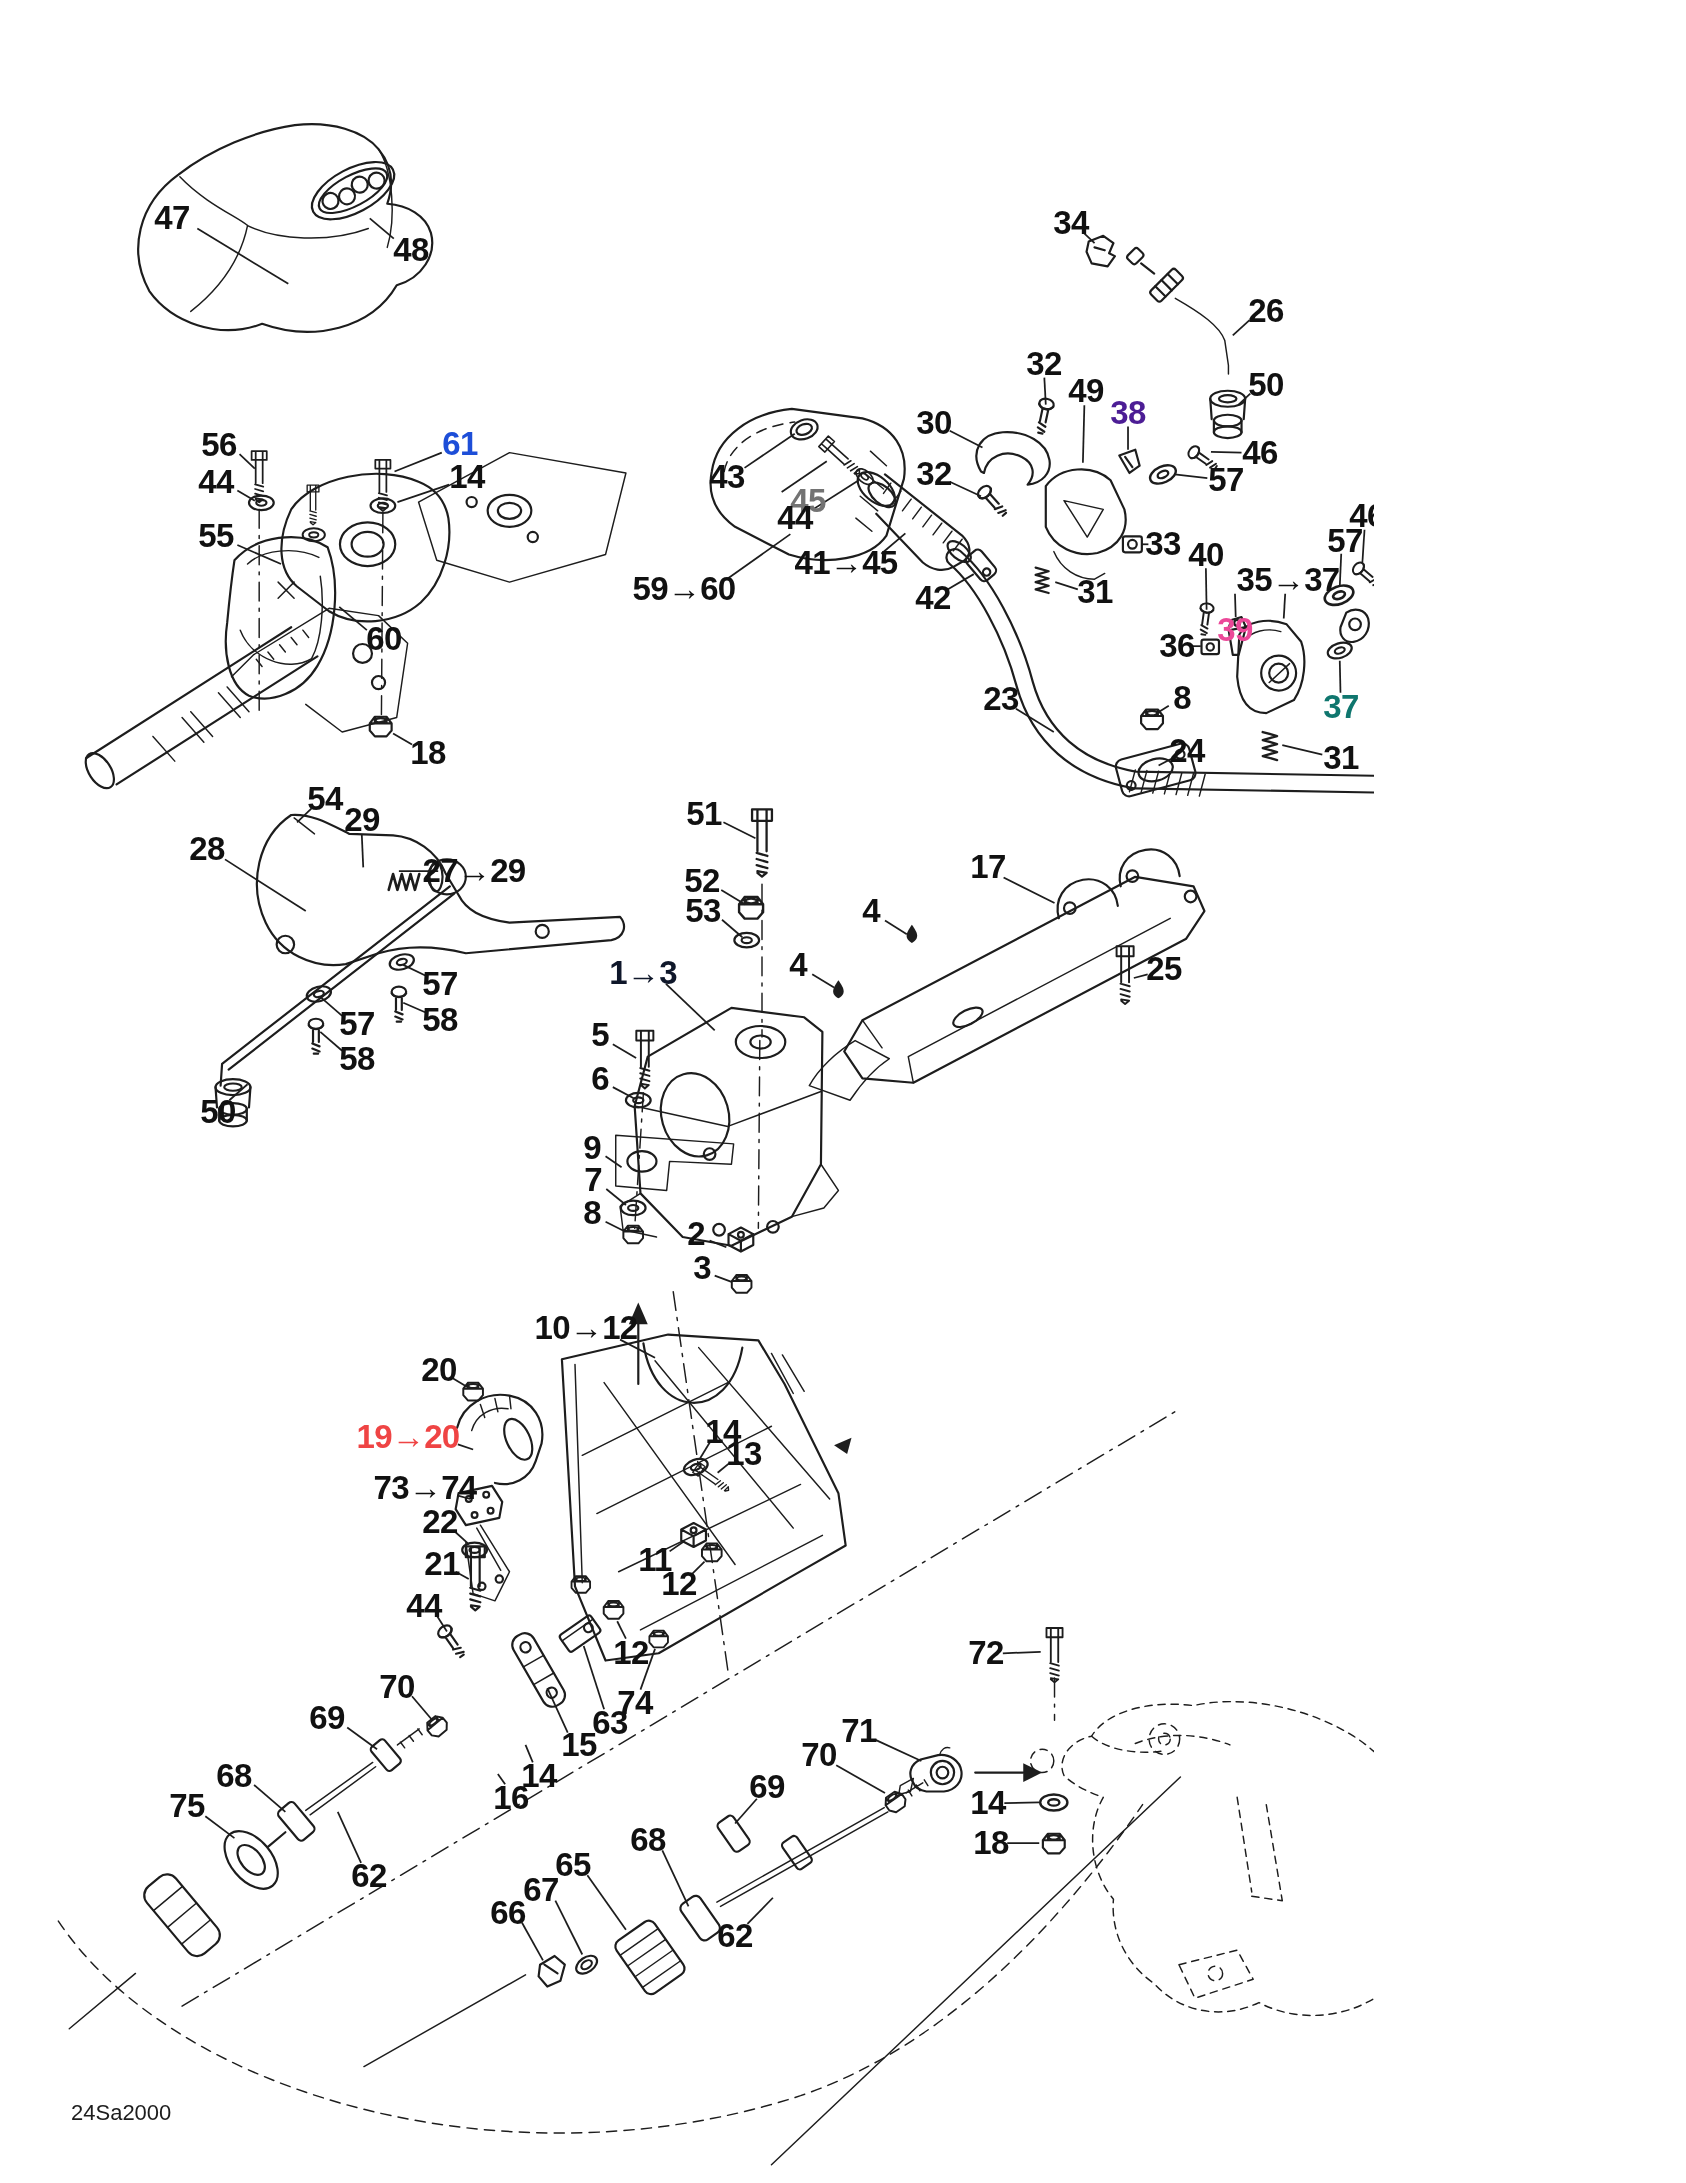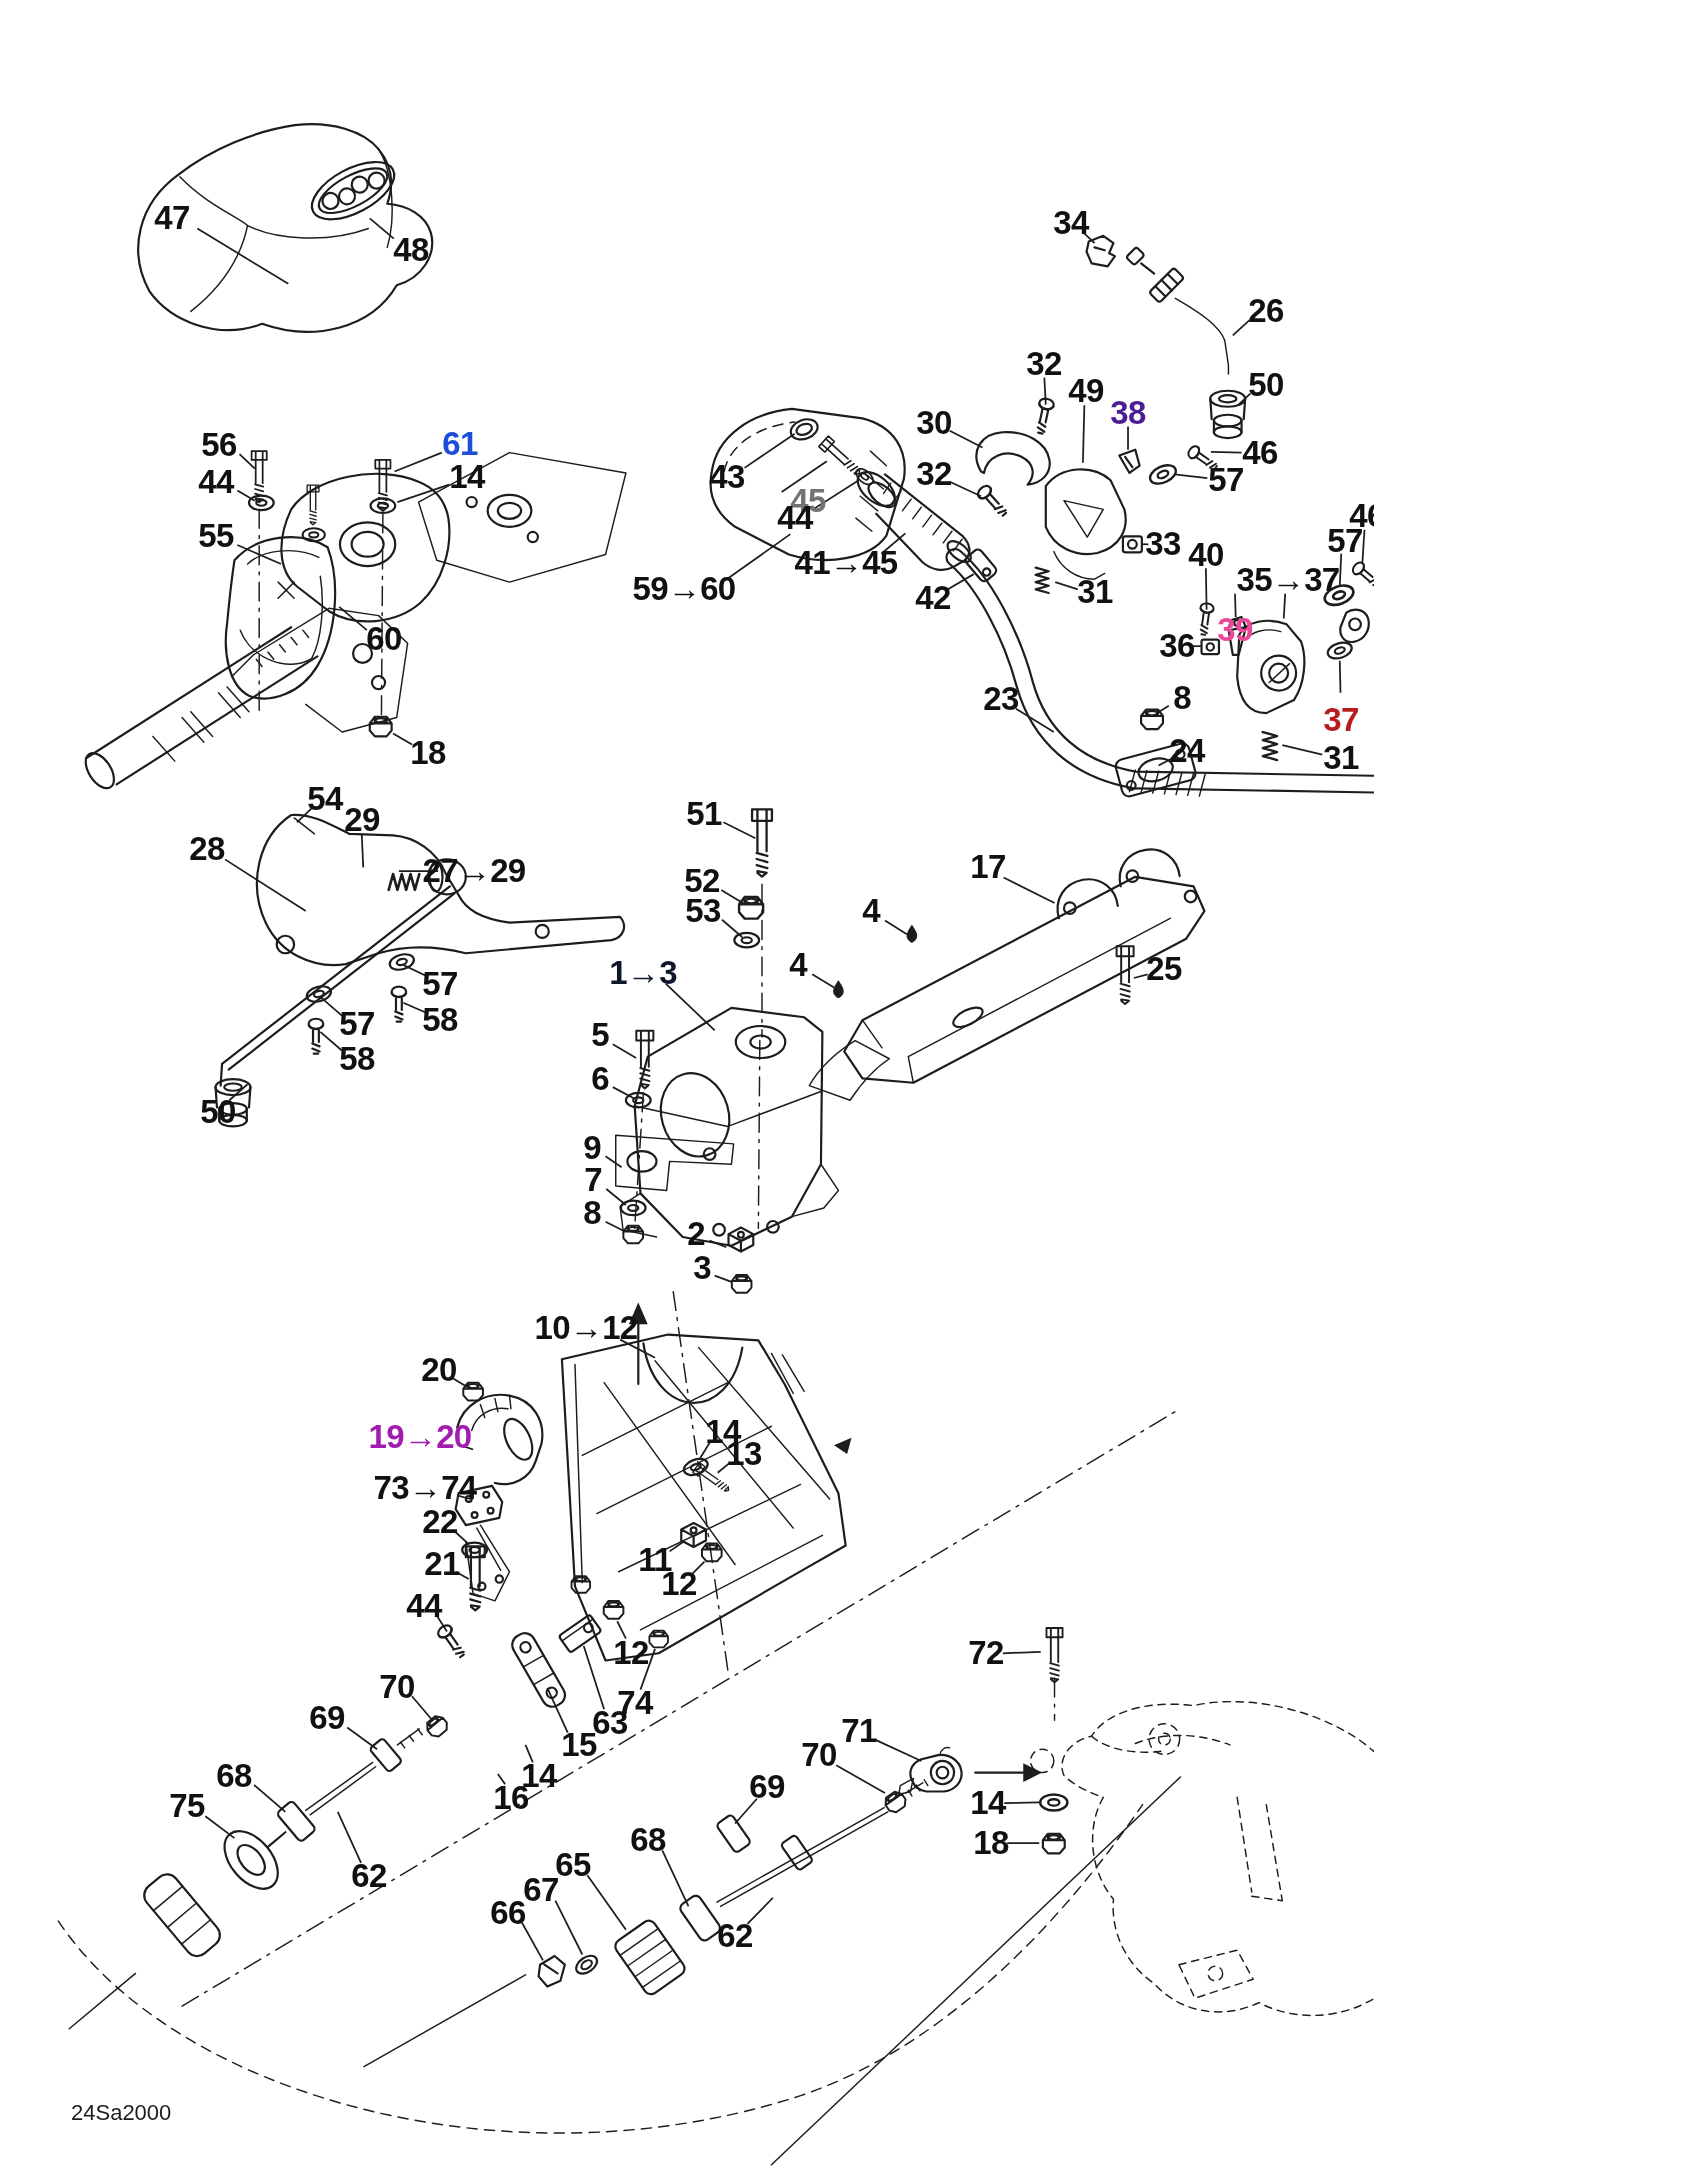--- a/index.html
+++ b/index.html
@@ -554,31 +554,31 @@
       <span class="callout" style="left: 1226px; top: 480px; color: rgb(17, 17, 17);">57</span>
       <span class="callout" style="left: 1163px; top: 544px; color: rgb(17, 17, 17);">33</span>
       <span class="callout" style="left: 1095px; top: 592px; color: rgb(17, 17, 17);">31</span>
       <span class="callout" style="left: 1001px; top: 699px; color: rgb(17, 17, 17);">23</span>
       <span class="callout" style="left: 1206px; top: 555px; color: rgb(17, 17, 17);">40</span>
       <span class="callout" style="left: 1235px; top: 614px; color: #ec4899; margin-top: 16px;">39</span>
       <span class="callout" style="left: 1288px; top: 580px; color: rgb(17, 17, 17);">35→37</span>
       <span class="callout" style="left: 1345px; top: 541px; color: rgb(17, 17, 17);">57</span>
       <span class="callout" style="left: 1367px; top: 516px; color: rgb(17, 17, 17);">46</span>
       <span class="callout" style="left: 1177px; top: 646px; color: rgb(17, 17, 17);">36</span>
-      <span class="callout" style="left: 1341px; top: 707px; color: #b91c1c; margin-top: 13px;">37</span>
+      <span class="callout" style="left: 1341px; top: 707px; color: #0f766e;">37</span>
       <span class="callout" style="left: 1341px; top: 758px; color: rgb(17, 17, 17);">31</span>
       <span class="callout" style="left: 1182px; top: 698px; color: rgb(17, 17, 17);">8</span>
       <span class="callout" style="left: 1187px; top: 751px; color: rgb(17, 17, 17);">24</span>
       <span class="callout" style="left: 1164px; top: 969px; color: rgb(17, 17, 17);">25</span>
       <span class="callout" style="left: 988px; top: 867px; color: rgb(17, 17, 17);">17</span>
       <span class="callout" style="left: 1071px; top: 223px; color: rgb(17, 17, 17);">34</span>
       <span class="callout" style="left: 1266px; top: 311px; color: rgb(17, 17, 17);">26</span>
       <span class="callout" style="left: 1266px; top: 385px; color: rgb(17, 17, 17);">50</span>
       <span class="callout" style="left: 439px; top: 1370px; color: rgb(17, 17, 17);">20</span>
-      <span class="callout" style="left: 420px; top: 1437px; color: #a21caf;">19→20</span>
+      <span class="callout" style="left: 408px; top: 1437px; color: #ef4444;">19→20</span>
       <span class="callout" style="left: 425px; top: 1488px; color: rgb(17, 17, 17);">73→74</span>
       <span class="callout" style="left: 440px; top: 1522px; color: rgb(17, 17, 17);">22</span>
       <span class="callout" style="left: 442px; top: 1564px; color: rgb(17, 17, 17);">21</span>
       <span class="callout" style="left: 424px; top: 1606px; color: rgb(17, 17, 17);">44</span>
       <span class="callout" style="left: 723px; top: 1432px; color: rgb(17, 17, 17);">14</span>
       <span class="callout" style="left: 744px; top: 1454px; color: rgb(17, 17, 17);">13</span>
       <span class="callout" style="left: 655px; top: 1560px; color: rgb(17, 17, 17);">11</span>
       <span class="callout" style="left: 679px; top: 1584px; color: rgb(17, 17, 17);">12</span>
       <span class="callout" style="left: 631px; top: 1653px; color: rgb(17, 17, 17);">12</span>
       <span class="callout" style="left: 635px; top: 1703px; color: rgb(17, 17, 17);">74</span>

